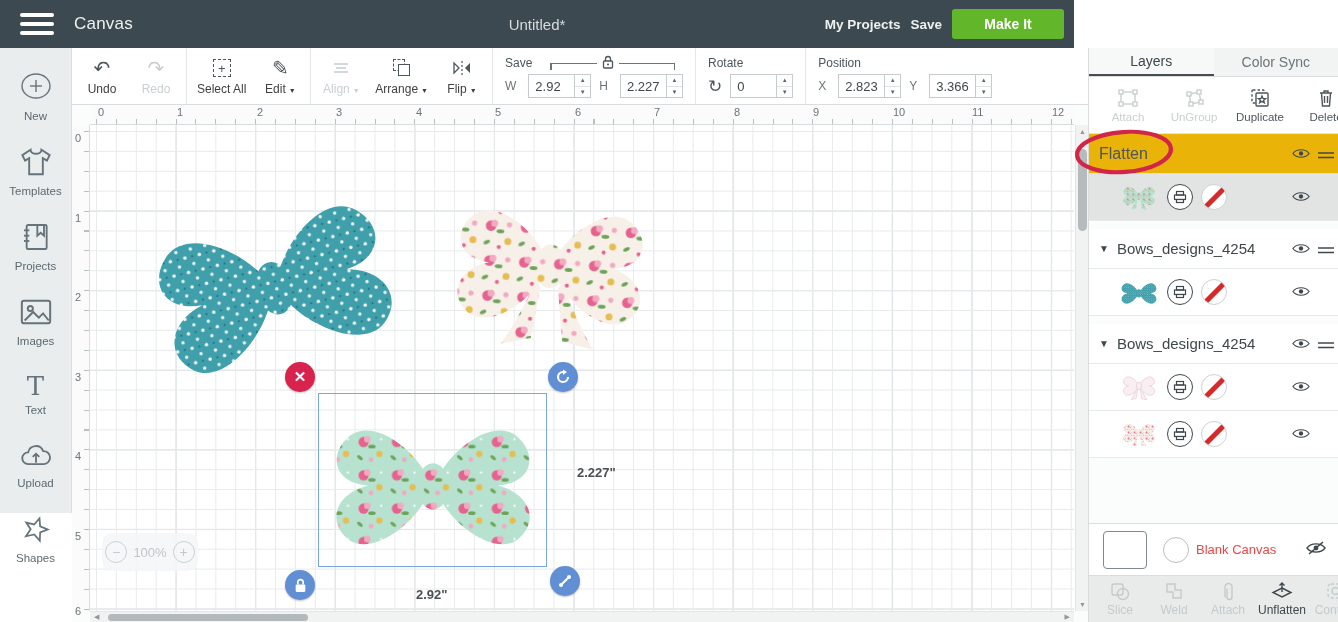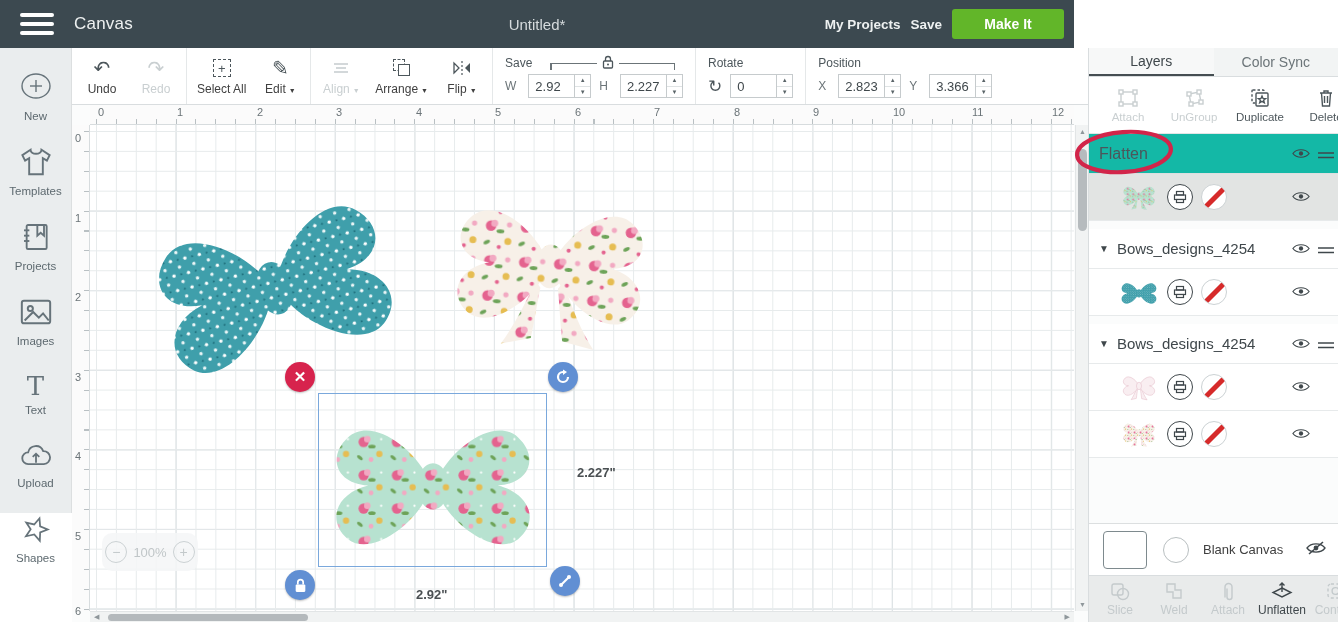--- a/index.html
+++ b/index.html
@@ -101,36 +101,36 @@
   .ltab.active { color:#3f474b; border-bottom:2px solid #454e52; background:#f7f8f8; }
   .lactions { height:57px; background:#fff; border-bottom:1px solid #e2e5e6; display:flex; padding-left:6px; }
   .lact { width:66px; flex:none; display:flex; flex-direction:column; align-items:center; justify-content:center; gap:3px; cursor:pointer; }
   .lact svg { stroke:#4c565b; fill:none; stroke-width:1.4; }
   .lact .tl { font-size:11.5px; color:#4c565b; }
   .lact.disabled svg { stroke:#c9cfd1; } .lact.disabled .tl { color:#c9cfd1; }
 
   .lrow { position:relative; display:flex; align-items:center; }
   .grp-hdr { height:40px; background:#fff; border-bottom:1px solid #e7eaeb; }
   .grp-hdr .gname { font-size:15px; color:#3f474b; }
-  .row-flatten { height:40px; background:#14b8a6; border-bottom:1px solid #dcdfe0; padding-left:10px; }
+  .row-flatten { height:40px; background:#eab308; border-bottom:1px solid #dcdfe0; padding-left:10px; }
   .layer-item { height:47px; background:#fff; border-bottom:1px solid #e7eaeb; padding-left:30px; gap:8px; }
   .layer-item.sel { background:#e2e4e3; }
   .lgap { height:8px; background:#fbfcfc; }
   .gcaret { font-size:10px; color:#3f474b; margin:0 8px 0 10px; cursor:pointer; }
   .thumb { width:40px; height:32px; display:flex; align-items:center; }
   .circ-ic { width:26px; height:26px; border-radius:50%; background:#fff; border:1.4px solid #3f474b; display:flex; align-items:center; justify-content:center; cursor:pointer; }
   .noslash { width:26px; height:26px; border-radius:50%; background:#fff; border:1px solid #ccd2d4; position:relative; overflow:hidden; cursor:pointer; }
   .noslash i { position:absolute; left:-1px; top:10px; width:28px; height:5px; background:#d62a2a; transform:rotate(-45deg); border-radius:2px; }
   .eyebtn { position:absolute; right:28px; top:50%; transform:translateY(-50%); cursor:pointer; }
   .draghdl { position:absolute; right:4px; top:50%; transform:translateY(-50%); cursor:grab; }
 
   .blankrow { position:absolute; left:0; right:0; bottom:47px; height:52px; background:#fff; border-top:1px solid #dcdfe0; display:flex; align-items:center; }
   .swatch { width:44px; height:38px; background:#fff; border:1px solid #7e8a8e; border-radius:4px; margin-left:14px; cursor:pointer; }
   .pickcirc { width:26px; height:26px; border:1.4px solid #b9bfc1; border-radius:50%; margin-left:16px; cursor:pointer; }
-  .blankrow .tl { font-size:13px; color:#404040; margin-left:14px;text-align:center; }
+  .blankrow .tl { font-size:13px; color:#ef4444; margin-left:7px;text-align:center; }
   .blankrow .eyeoff { position:absolute; right:12px; cursor:pointer; }
 
   .lbottom { position:absolute; left:0; right:0; bottom:0; height:47px; background:#e9ebeb; border-top:1px solid #d9dddf; display:flex; padding-left:4px; }
   .bact { width:54px; flex:none; display:flex; flex-direction:column; align-items:center; justify-content:center; gap:2px; cursor:pointer; }
   .bact svg { stroke:#c4cacc; fill:none; stroke-width:1.4; }
   .bact .tl { font-size:12px; color:#c4cacc; }
   .bact.active svg { stroke:#3f474b; } .bact.active .tl { color:#3f474b; }
 
   .annotation { position:absolute; left:1072px; top:127px; width:104px; height:50px; pointer-events:none; z-index:40; }
 </style>

